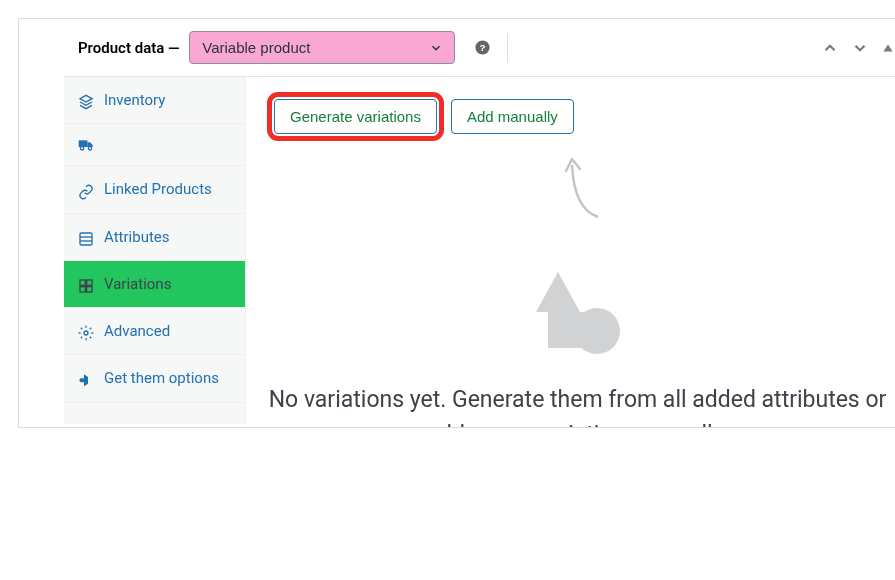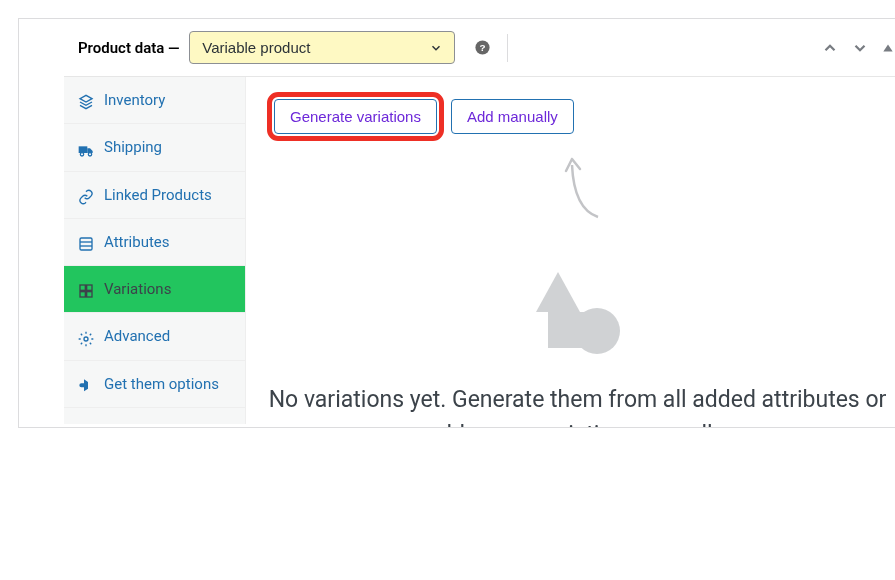--- a/index.html
+++ b/index.html
@@ -28,21 +28,21 @@
   font-weight: 600;
   font-size: 15px;
   white-space: pre;
 }
 .select-wrap {
   position: relative;
   margin-left: 6px;
 }
 .select {
   border: 1px solid #8c8f94;
-  background: #fef9c3;
+  background: #f9a8d4;
   padding: 7px 40px 7px 12px;
   font-size: 15px;
   border-radius: 4px;
   appearance: none;
   min-width: 266px;
   color: #2c3338;
 }
 .select-chevron {
   position: absolute;
   right: 12px;
@@ -108,21 +108,21 @@
   background: #fff;
 }
 .action-row {
   display: flex;
   gap: 14px;
   align-items: flex-start;
 }
 .btn {
   border: 1px solid #2271b1;
   background: #fff;
-  color: #6d28d9;
+  color: #15803d;
   padding: 8px 15px;
   font-size: 15px;
   border-radius: 4px;
   cursor: pointer;
 }
 .btn-highlight {
   outline: 5px solid #ee2f25;
   outline-offset: 2px;
 }
 .arrow-curve {
@@ -233,21 +233,20 @@
 
       <div class="side-item">
         <span class="icon">
           <svg width="16" height="14" viewBox="0 0 24 20">
               <rect x="1" y="3" width="13" height="10" fill="#2271b1"></rect>
               <path d="M14 6h4l4 4v3h-8z" fill="#2271b1"></path>
               <circle cx="6" cy="15" r="2.5" fill="#fff" stroke="#2271b1" stroke-width="2"></circle>
               <circle cx="18" cy="15" r="2.5" fill="#fff" stroke="#2271b1" stroke-width="2"></circle>
             </svg>
         </span>
-        <span class="label">Shipping</span>
       </div>
 
       <div class="side-item">
         <span class="icon">
           <svg width="16" height="16" viewBox="0 0 24 24">
               <path d="M10 13a5 5 0 007 0l3-3a5 5 0 00-7-7l-1 1M14 11a5 5 0 00-7 0l-3 3a5 5 0 007 7l1-1" fill="none" stroke="#2271b1" stroke-width="2"></path>
             </svg>
         </span>
         <span class="label">Linked Products</span>
       </div>

